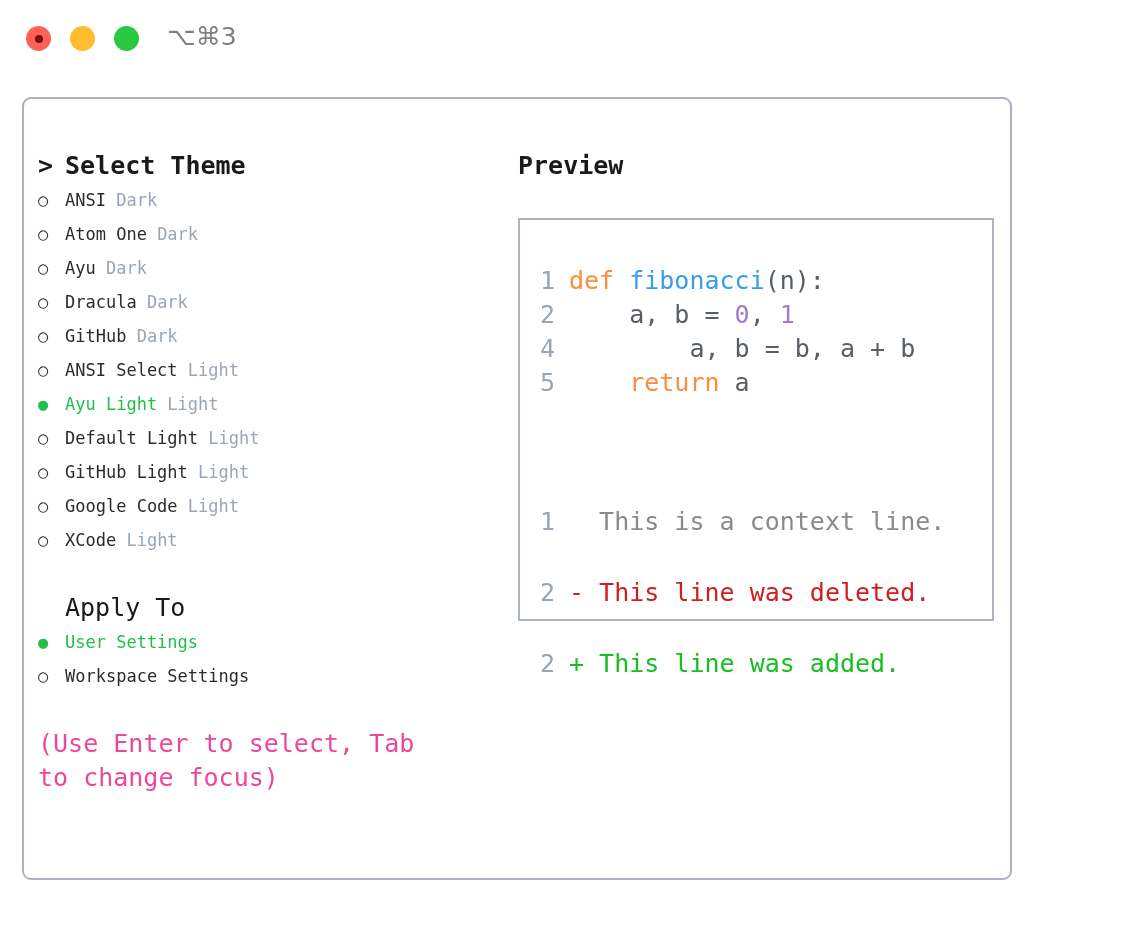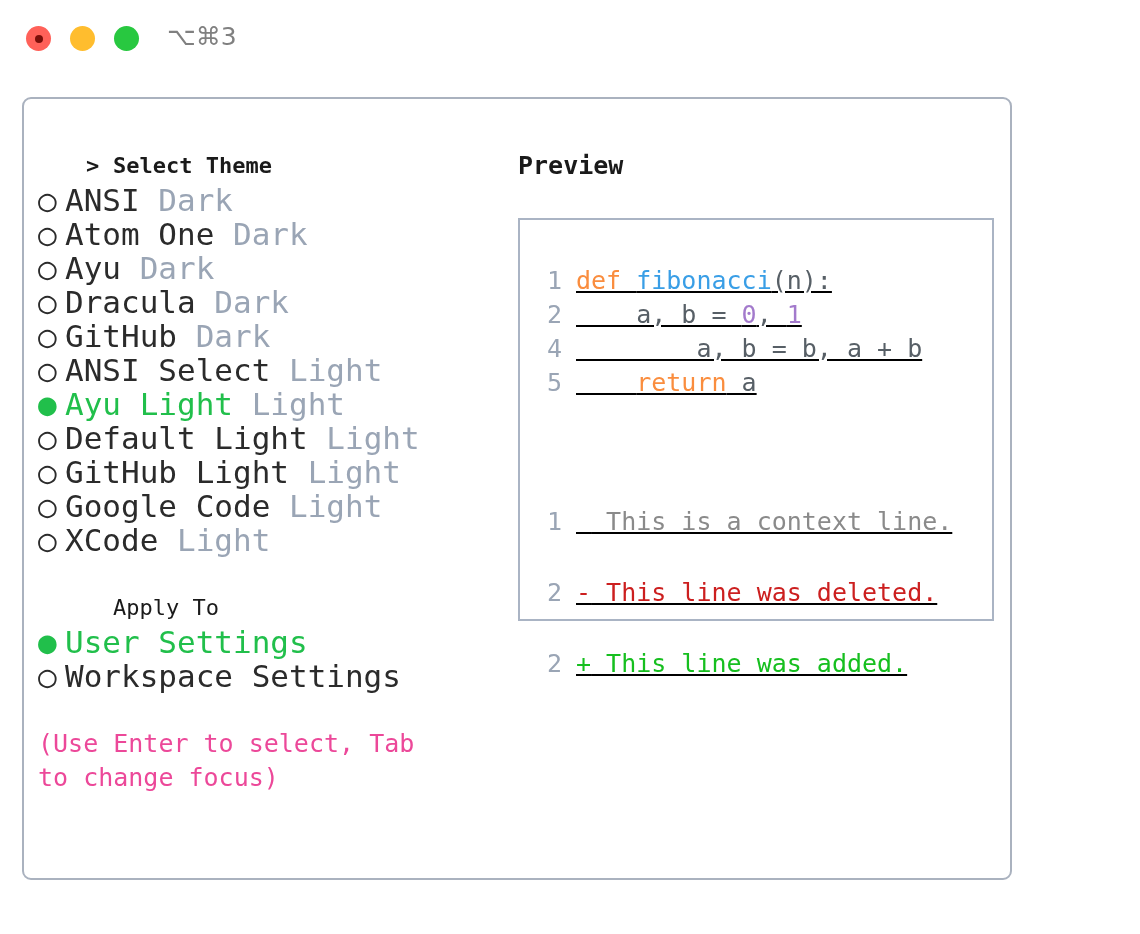--- a/index.html
+++ b/index.html
@@ -83,38 +83,37 @@
 
   
   #left-col {
     position: absolute;
     left: 14px;
     top: 50px;
     width: 450px;
   }
 
   .section-header {
-    font-size: 22px;
+    font-size: 25px;
     line-height: 34px;
     color: #1a1a1a;
     white-space: pre;
     font-weight: bold;
-    margin-left: 48px;
   }
   .section-header.plain {
     font-weight: normal;
   }
   .marker {
     display: inline-block;
     width: 27px;
     white-space: pre;
   }
 
   .opt-row {
-    font-size: 31px;
+    font-size: 17px;
     line-height: 34px;
     color: #2b2b2b;
     white-space: pre;
   }
   .opt-row .radio {
     display: inline-block;
     width: 27px;
     white-space: pre;
     color: #2b2b2b;
   }
@@ -154,24 +153,23 @@
     margin-top: 35px;
     width: 476px;
     height: 403px;
     border: 2px solid #aab4c4;
     box-sizing: border-box;
     background: #ffffff;
     position: relative;
   }
   #code-area {
     position: absolute;
-    left: 16px;
+    left: 9px;
     top: 44px;
     right: 8px;
-    text-decoration: underline;
   }
   .code-line {
     font-size: 25px;
     line-height: 34px;
     white-space: pre;
   }
   .lineno {
     display: inline-block;
     width: 26px;
     text-align: right;

